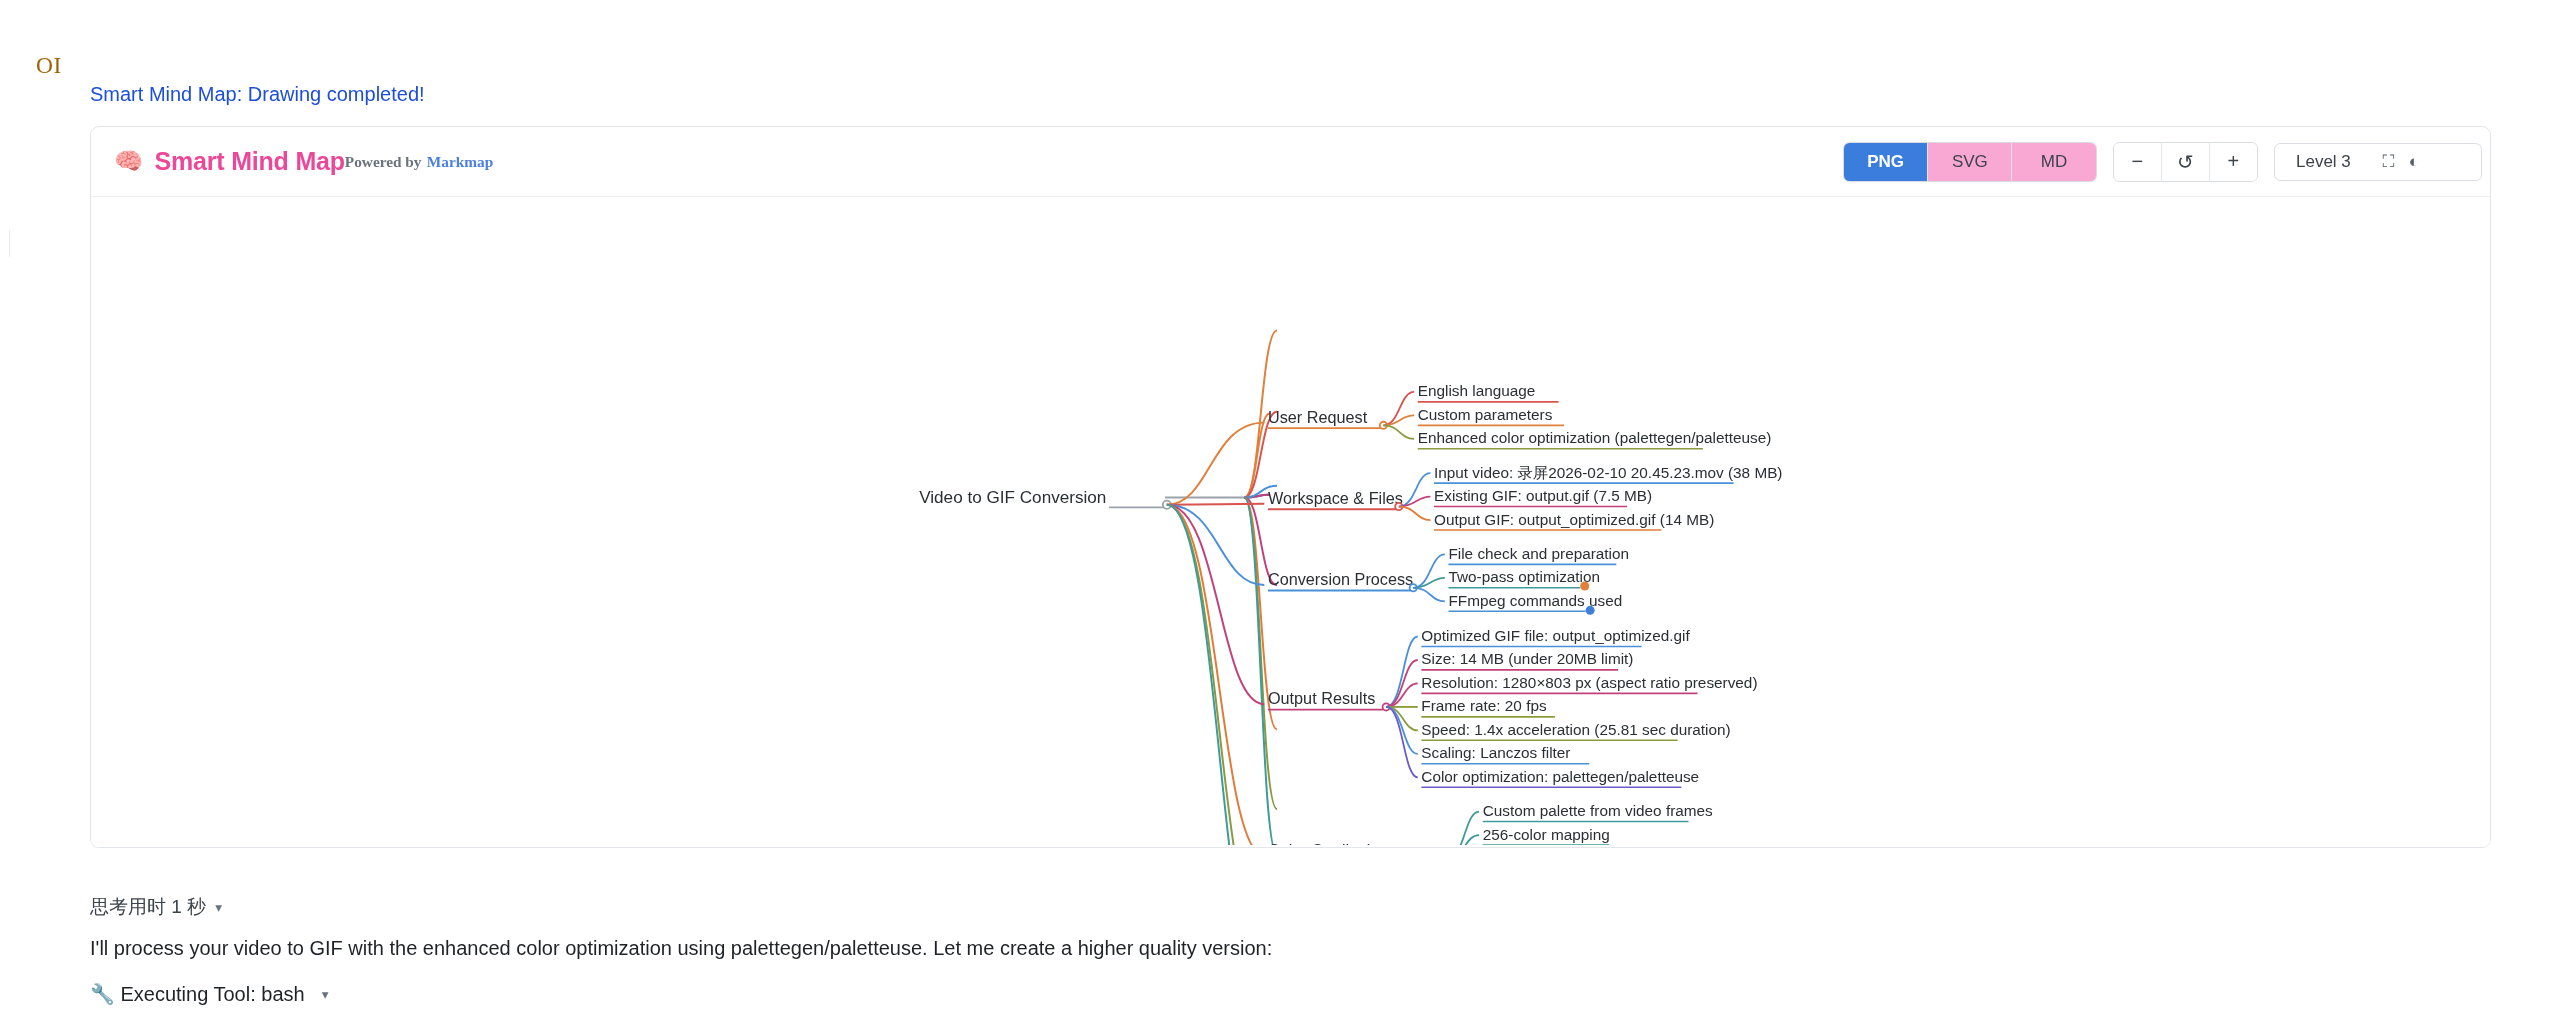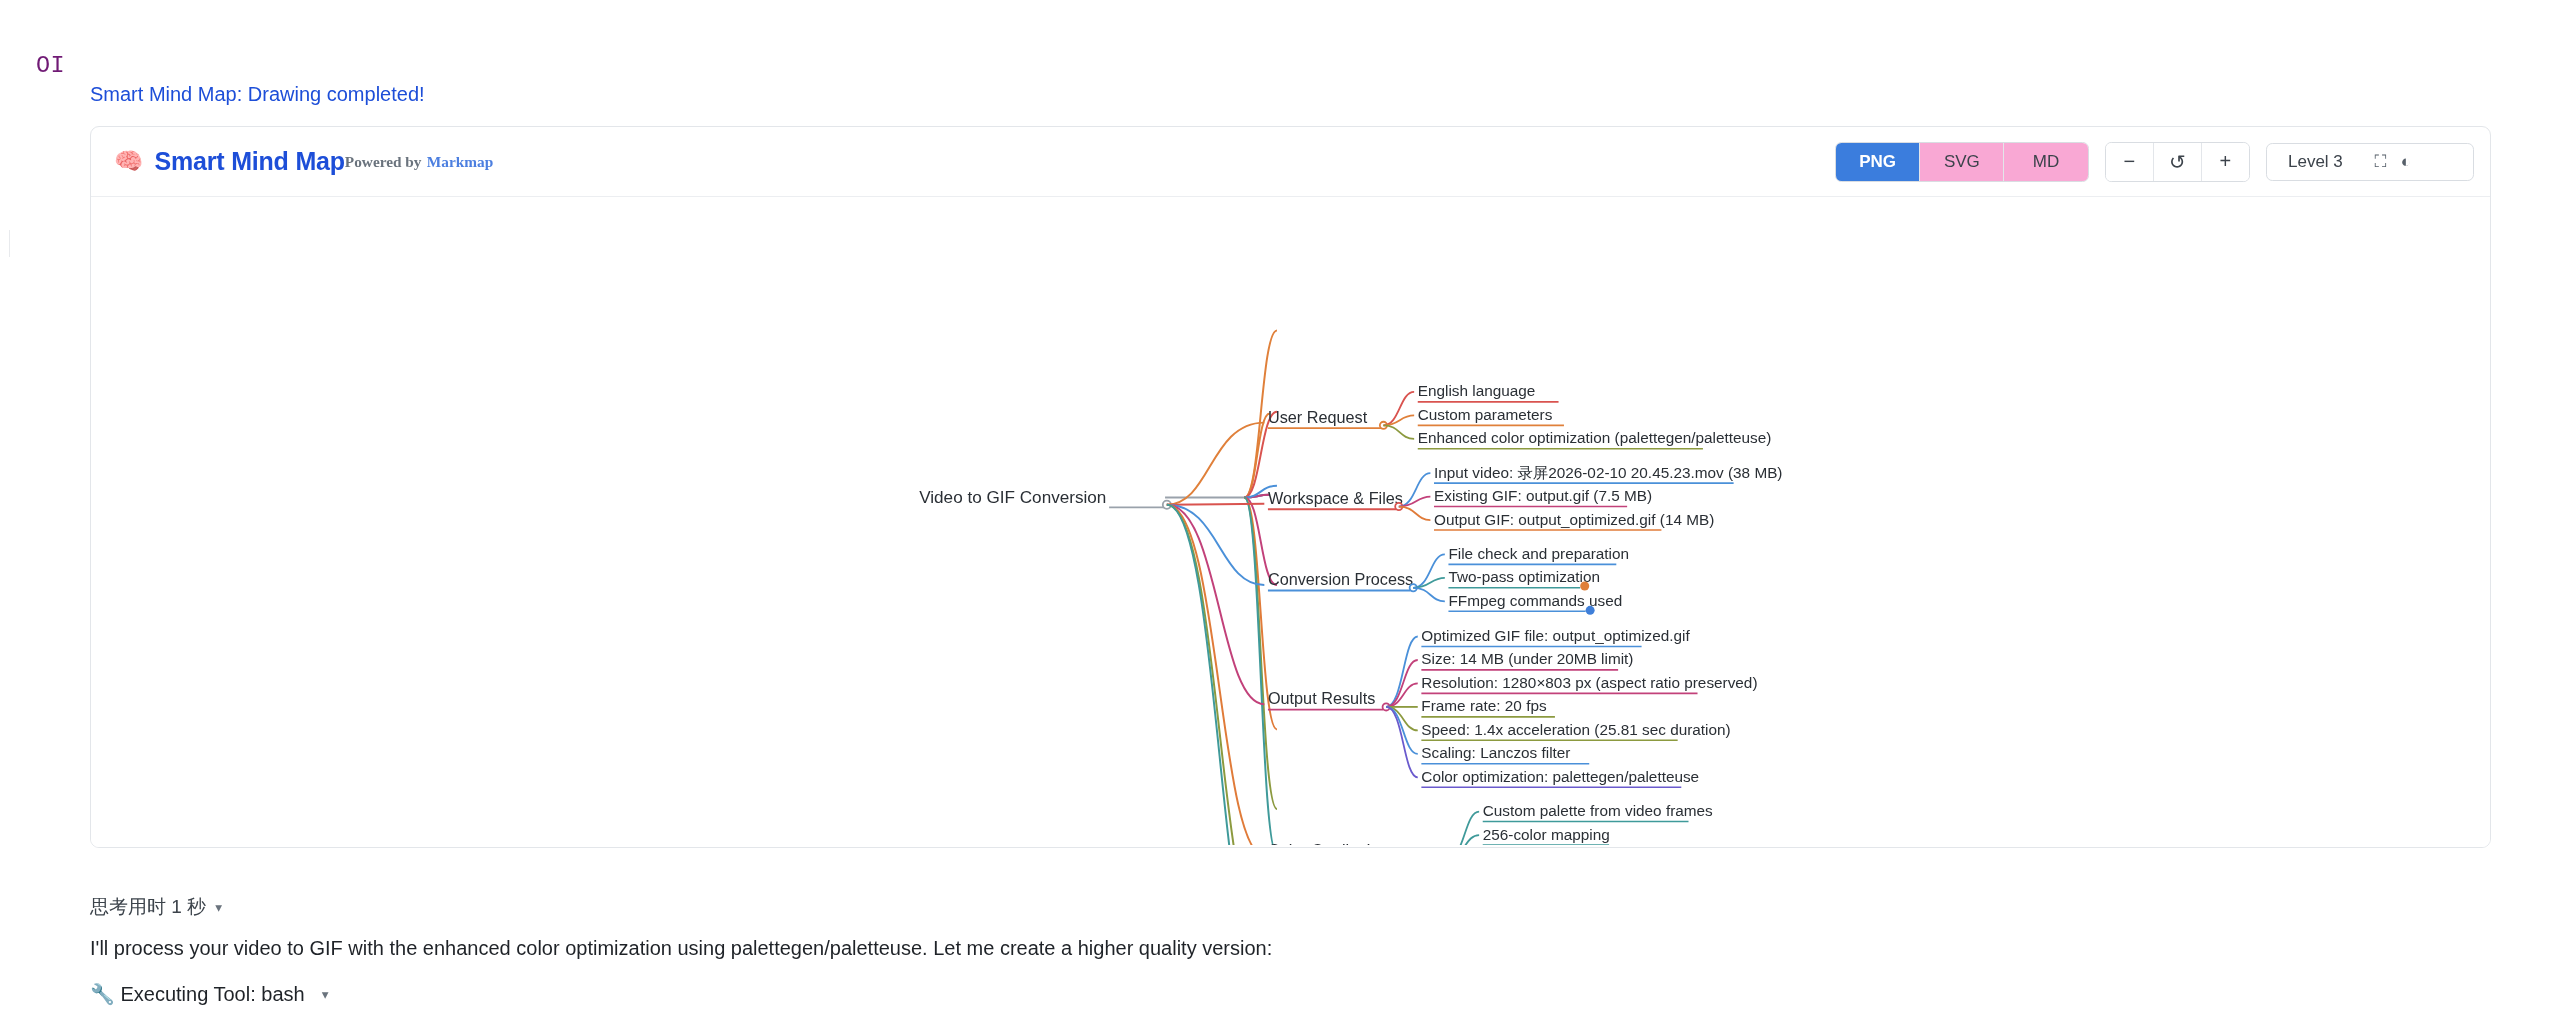--- a/index.html
+++ b/index.html
@@ -17,23 +17,23 @@
   .page {
     position: relative;
     width: 2576px;
     height: 1020px;
   }
   .avatar {
     position: absolute;
     left: 36px;
     top: 52px;
     font-size: 23.5px;
-    color: #701a75;
+    color: #a16207;
     letter-spacing: 0.5px;
-    font-family: Liberation Mono, monospace;
+    font-family: Liberation Serif, serif;
   }
   .msg-header {
     position: absolute;
     left: 90px;
     top: 50px;
     display: flex;
     align-items: baseline;
     gap: 10.8px;
   }
   .msg-author {
@@ -78,38 +78,38 @@
     align-items: center;
     gap: 10.8px;
   }
   .mm-logo {
     font-size: 23.5px;
     line-height: 1;
   }
   .mm-title {
     font-size: 25px;
     font-weight: bold;
-    color: #1d4ed8;
+    color: #ec4899;
     letter-spacing: -0.2px;
   }
   .mm-powered {
     font-size: 15.3px;
     color: #6a737d;
     font-weight: bold;
     font-family: Liberation Serif, serif;
   }
   .mm-powered .mm-link {
     color: #4c7fe0;
     font-weight: bold;
     text-decoration: none;
     margin-left: 5.4px;
   }
   .mm-tools-right {
     position: absolute;
-    right: 16px;
+    right: 8px;
     top: 50%;
     transform: translateY(-50%);
     display: flex;
     align-items: center;
     gap: 16.2px;
   }
   .seg-group {
     display: flex;
     border: 0.9px solid #d9dde2;
     border-radius: 6.3px;

